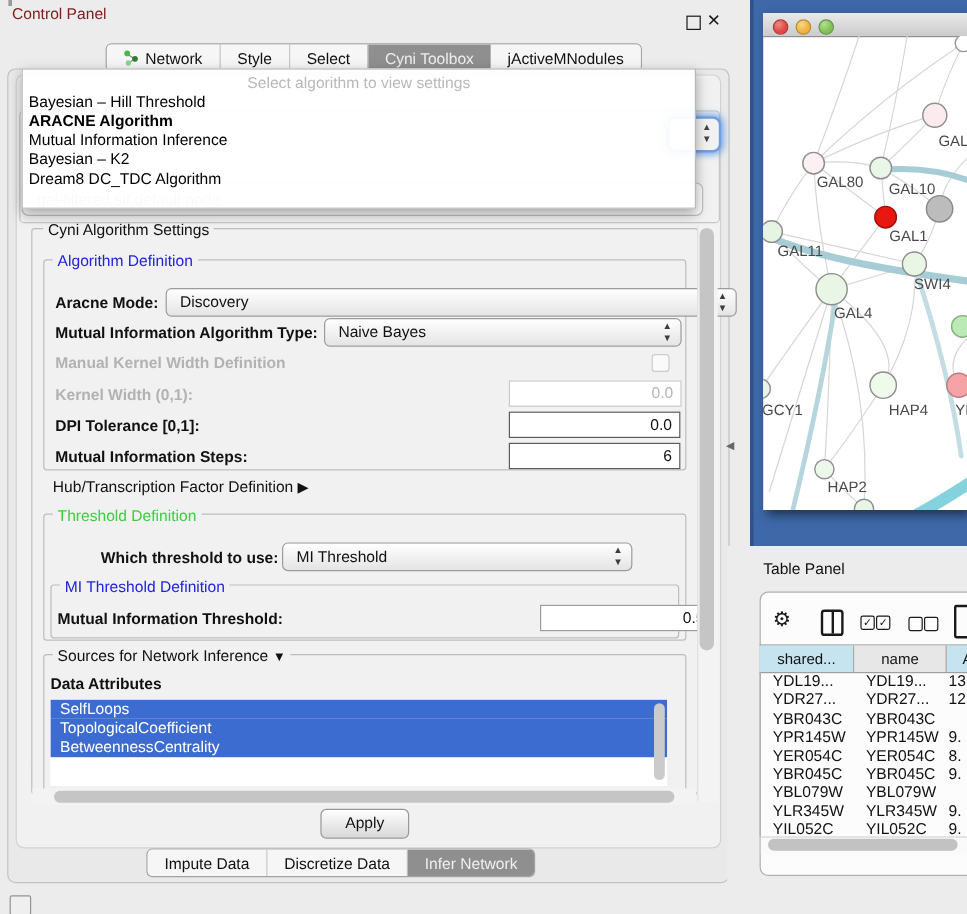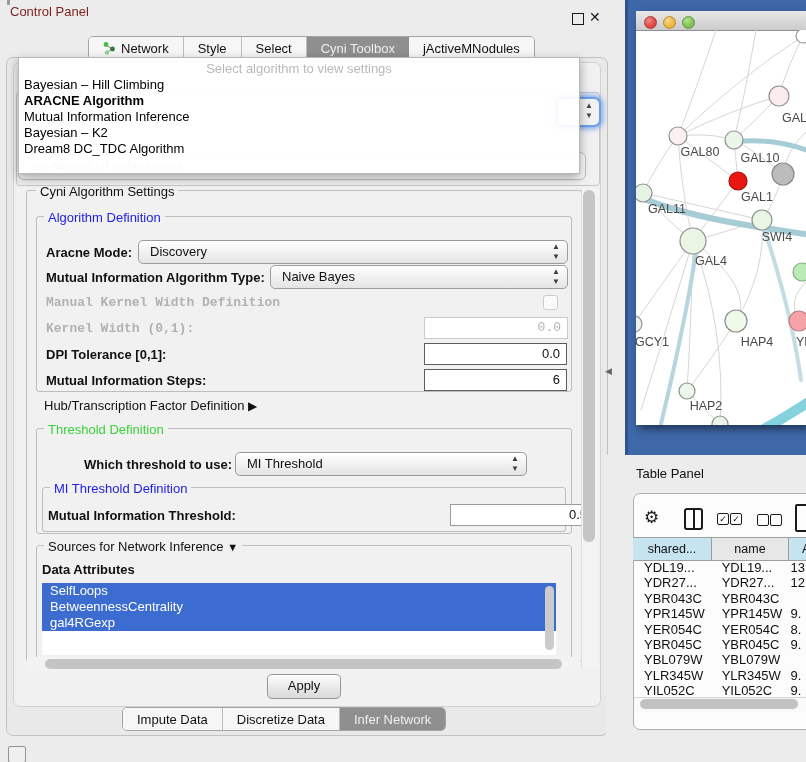--- a/index.html
+++ b/index.html
@@ -34,21 +34,21 @@
   #popup-placeholder{text-align:center;color:#b9b9b9;padding-top:3px;height:16px;}
   .popup-item{padding:0 0 0 5px;height:16px;line-height:16px;color:#000;}
   .popup-item.bold{font-weight:bold;}
 
   
   fieldset{position:absolute;border:1px solid #bdbdbd;border-radius:3px;margin:0;padding:0;}
   .legend{position:absolute;background:#f1f1f1;padding:0 4px;z-index:2;font-size:13px;}
   .blue{color:#2121e0;} .green{color:#3ccf3c;}
   .lbl{position:absolute;font-size:13px;}
   .b{font-weight:bold;}
-  .dis{color:#b2b2b2;font-family:Liberation Mono, monospace;}
+  .dis{color:#b2b2b2;}
   .combo{position:absolute;height:22px;border:1px solid #9c9c9c;border-radius:5px;background:linear-gradient(#ffffff,#e4e4e4);}
   .combo .txt{position:absolute;left:11px;top:3px;color:#111;}
   .combo .spin{position:absolute;right:7px;top:1px;font-size:8px;color:#3c3c3c;line-height:10px;}
   .field{position:absolute;height:20px;background:#fff;text-align:right;line-height:20px;padding-right:6px;}
   .field.en{border:1.5px solid #5c5c5c;}
   .field.soft{border:1px solid #9c9c9c;margin-left:30px;}
   .field.dis{border:1px solid #c9c9c9;color:#b5b5b5;}
   #kernel-check{left:543px;top:295px;width:13px;height:13px;border:1px solid #cccccc;border-radius:3px;background:#fafafa;}
 
   
@@ -145,36 +145,36 @@
   <div class="abs" id="focus-combo">
       <span class="spin">▲<br>▼</span>
     </div>
   <div class="abs" id="ghost-combo">
       <span>gal-filtered.sif default node</span>
     </div>
 
   <div class="abs" id="algo-popup">
     <div id="popup-placeholder">Select algorithm to view settings</div>
     <div id="popup-items">
-        <div class="popup-item">Bayesian – Hill Climbing</div>
+        <div class="popup-item">Bayesian – Hill Threshold</div>
         <div class="popup-item bold">ARACNE Algorithm</div>
         <div class="popup-item">Mutual Information Inference</div>
         <div class="popup-item">Bayesian – K2</div>
         <div class="popup-item">Dream8 DC_TDC Algorithm</div>
       </div>
   </div>
 
   <fieldset style="left:26px;top:190px;width:554px;height:470px;"></fieldset>
   <span class="legend" style="left:36px;top:184px;text-align:right;">Cyni Algorithm Settings</span>
 
   <fieldset style="left:36px;top:216px;width:534px;height:174px;"></fieldset>
   <span class="legend blue" style="left:44px;top:210px;">Algorithm Definition</span>
 
   <span class="lbl b" style="left:46px;top:245px;">Aracne Mode:</span>
-  <div class="combo" style="left:138px;top:240px;width:428px;">
+  <div class="combo" style="left:138px;top:240px;width:428px;padding-left:46px;">
     <span class="txt">Discovery</span>
     <span class="spin">▲<br>▼</span>
   </div>
 
   <span class="lbl b" style="left:46px;top:270px;">Mutual Information Algorithm Type:</span>
   <div class="combo" style="left:270px;top:265px;width:296px;">
     <span class="txt">Naive Bayes</span>
     <span class="spin">▲<br>▼</span>
   </div>
 
@@ -204,22 +204,22 @@
   <fieldset style="left:42px;top:487px;width:522px;height:43px;"></fieldset>
   <span class="legend blue" style="left:50px;top:481px;">MI Threshold Definition</span>
   <span class="lbl b" style="left:48px;top:508px;">Mutual Information Threshold:</span>
   <div class="field soft" style="left:420px;top:504px;width:136px;">0.5</div>
 
   <fieldset style="left:36px;top:545px;width:534px;height:115px;"></fieldset>
   <span class="legend" style="left:44px;top:539px;"><span>Sources for Network Inference</span> <span style="font-size:11px;">▼</span></span>
   <span class="lbl b" style="left:42px;top:562px;">Data Attributes</span>
   <div class="abs" id="attr-list">
       <div class="attr-item">SelfLoops</div>
+      <div class="attr-item">TopologicalCoefficient</div>
       <div class="attr-item">BetweennessCentrality</div>
-      <div class="attr-item">gal4RGexp</div>
     </div>
   <div class="abs" id="attr-scroll"></div>
 
   <div class="abs" id="v-track"></div>
   <div class="abs" id="v-thumb"></div>
   <div class="abs" id="h-track"></div>
   <div class="abs" id="h-thumb"></div>
 
   <div class="abs" id="apply-btn">Apply</div>
 

